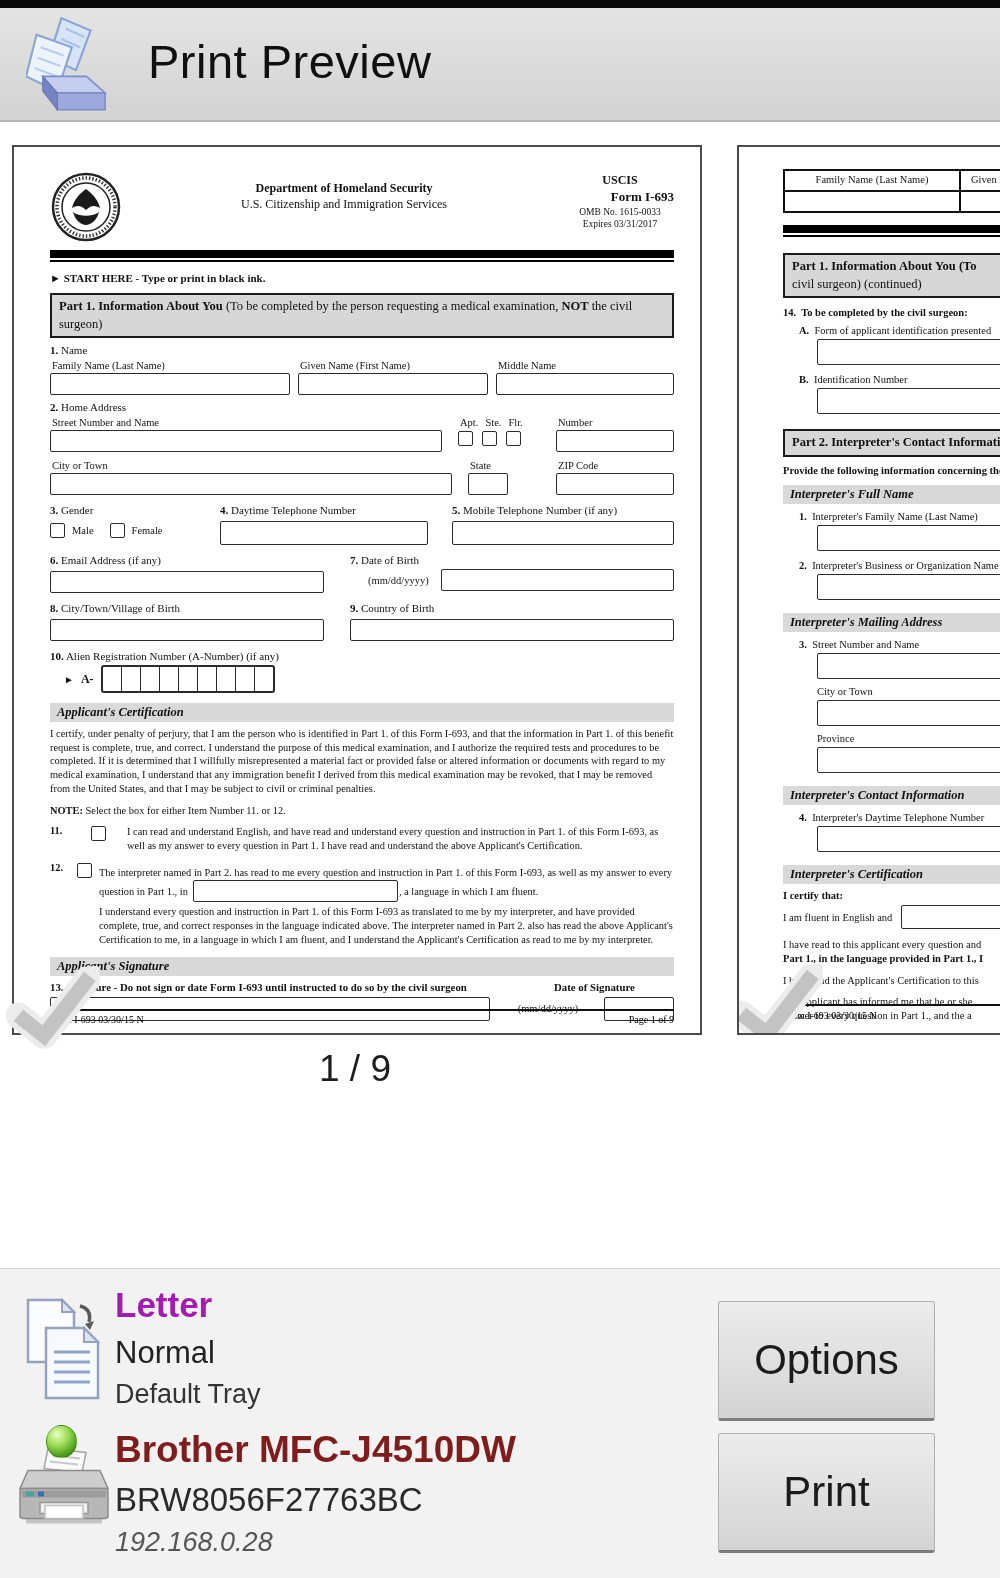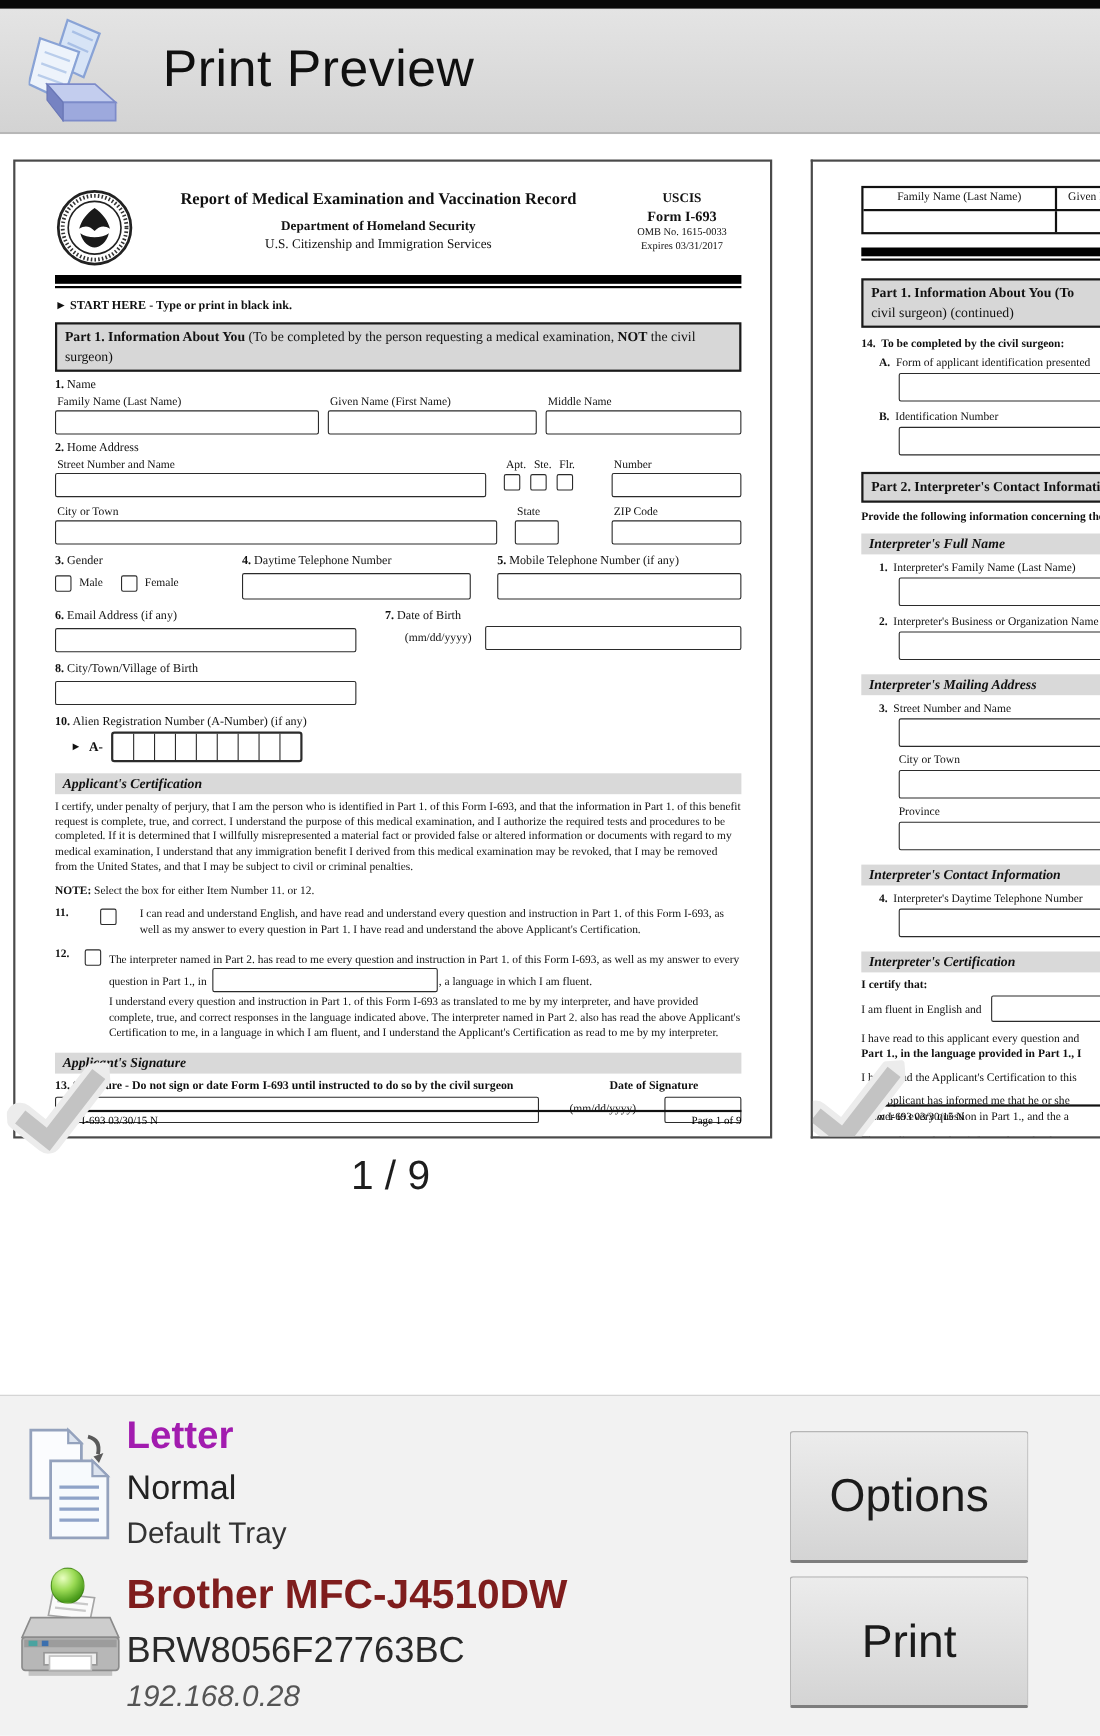--- a/index.html
+++ b/index.html
@@ -14,21 +14,21 @@
   .p2{left:737px;width:263px;height:886px;border-right:none;overflow:hidden;}
   .p1in{padding:24px 26px 0 36px;font-family:"Liberation Serif",serif;color:#111;}
   .p2in{padding:22px 0 0 44px;width:600px;font-family:"Liberation Serif",serif;color:#111;}
   .fhead{display:flex;align-items:flex-start;}
   .fhc{flex:1;text-align:center;padding-top:2px;}
   .ftitle{font-size:15px;font-weight:bold;}
   .fdept{font-size:12px;font-weight:bold;margin-top:8px;}
   .fagency{font-size:12px;margin-top:1px;}
   .fhr{width:108px;text-align:center;padding-top:2px;}
   .fuscis{font-size:12px;font-weight:bold;}
-  .fformno{font-size:13px;font-weight:bold;margin-top:1px;}
+  .fformno{font-size:13px;font-weight:bold;margin-top:1px;text-align:right;}
   .fomb,.fexp{font-size:9.5px;margin-top:2px;}
   .bbar{height:8px;background:#000;margin-top:7px;}
   .bbar2{height:2px;background:#000;margin-top:2px;}
   .sh{font-weight:bold;font-size:11px;margin:10px 0 9px;}
   .pbox{border:2px solid #1a1a1a;background:#d7d7d7;padding:3px 7px;font-size:12.5px;line-height:1.4;margin-bottom:6px;}
   .b{font-weight:bold;}
   .fl{font-size:11px;margin:6px 0 1px;}
   .fl0{font-size:11px;}
   .sl{font-size:10.5px;margin:3px 0 2px;padding-left:2px;}
   .ib{border:1.5px solid #2b2b2b;height:22px;border-radius:2px;background:#fff;box-sizing:border-box;}
@@ -99,21 +99,20 @@
     <div class="p1in">
       <div class="fhead">
         <svg width="72" height="72" viewBox="0 0 72 72">
           <circle cx="36" cy="36" r="33" fill="#fff" stroke="#222" stroke-width="2.5"></circle>
           <circle cx="36" cy="36" r="29" fill="none" stroke="#333" stroke-width="3.5" stroke-dasharray="1.4,2"></circle>
           <circle cx="36" cy="36" r="24" fill="#fff" stroke="#222" stroke-width="1.5"></circle>
           <path d="M36 18 C29 23 24 29 22 37 C27 34 31 34 36 39 C41 34 45 34 50 37 C48 29 43 23 36 18 Z" fill="#1a1a1a"></path>
           <path d="M23 41 C29 46 43 46 49 41 C47 49 41 54 36 54 C31 54 25 49 23 41 Z" fill="#1a1a1a"></path>
         </svg>
         <div class="fhc">
-          <div class="ftitle">Report of Medical Examination and Vaccination Record</div>
           <div class="fdept">Department of Homeland Security</div>
           <div class="fagency">U.S. Citizenship and Immigration Services</div>
         </div>
         <div class="fhr">
           <div class="fuscis">USCIS</div>
           <div class="fformno">Form I-693</div>
           <div class="fomb">OMB No. 1615-0033</div>
           <div class="fexp">Expires 03/31/2017</div>
         </div>
       </div>
@@ -217,20 +216,24 @@
             <span class="sl" style="margin:0 0 0 16px">(mm/dd/yyyy)</span>
             <div class="ib" style="flex:1"></div>
           </div>
         </div>
       </div>
 
       <div class="row" style="margin-top:9px">
         <div style="width:300px">
           <div class="fl0"><span class="b">8.</span> <span>City/Town/Village of Birth</span></div>
           <div class="ib" style="margin-top:5px;width:274px"></div>
+        </div>
+        <div style="flex:1">
+          <div class="fl0"><span class="b">9.</span> <span>Country of Birth</span></div>
+          <div class="ib" style="margin-top:5px"></div>
         </div>
       </div>
 
       <div class="fl" style="margin-top:9px"><span class="b">10.</span> <span>Alien Registration Number (A-Number) (if any)</span></div>
       <div class="row" style="align-items:center;gap:7px;margin:3px 0 0 14px">
         <span class="b" style="font-size:10px">►</span>
         <span class="b" style="font-size:12px">A-</span>
         <div class="comb">
           <div></div>
             <div></div>

